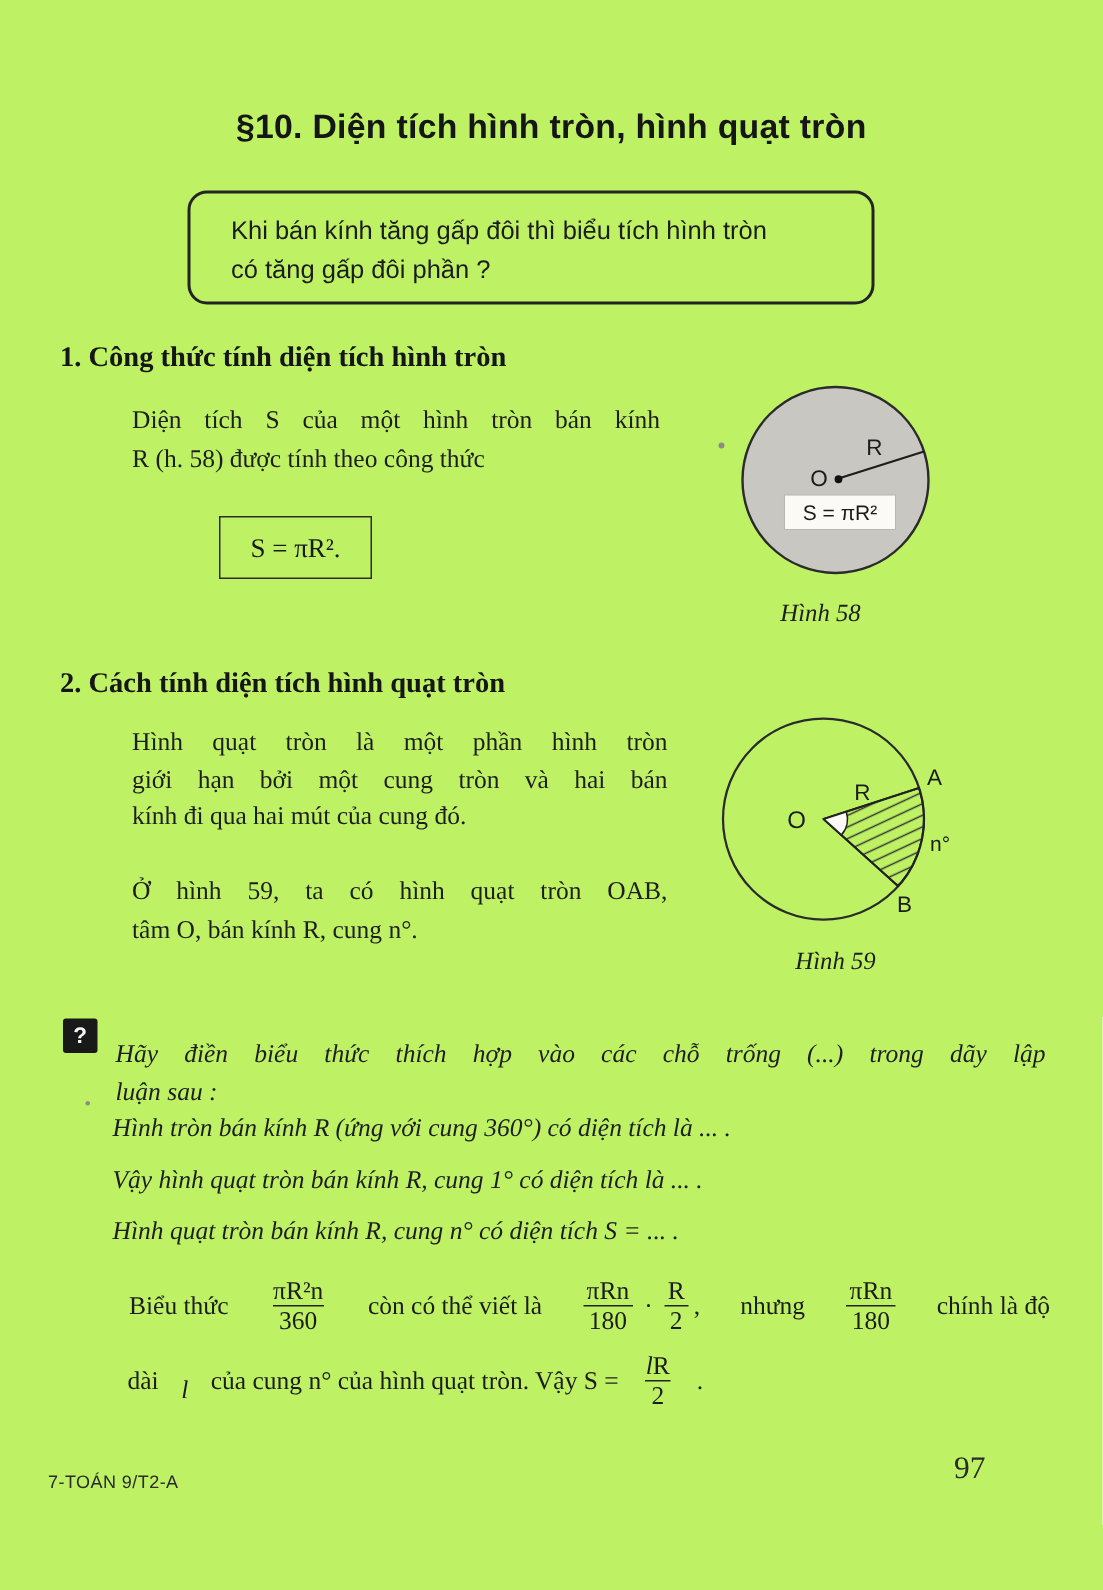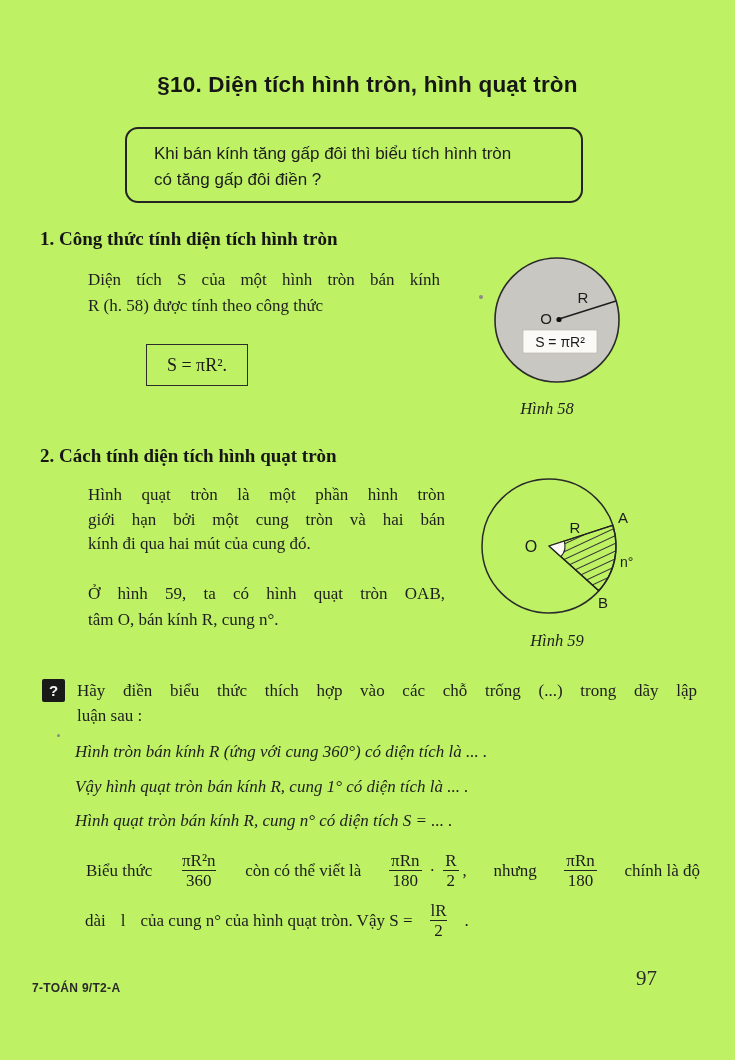--- a/index.html
+++ b/index.html
@@ -35,49 +35,49 @@
     font-size:18px;color:#1a1a1a;
   }
   .fig-caption{
     font-style:italic;font-size:16.5px;text-align:center;width:120px;color:#1e1e1e;
   }
   .q-icon{
     left:42px;top:679px;width:23px;height:23px;background:#191919;border-radius:2px;
     color:#f5f5f5;display:flex;align-items:center;justify-content:center;
     font-family:"Liberation Sans", sans-serif;font-weight:bold;font-size:15px;
   }
-  .italic{}
+  .italic{font-style:italic;margin-top:12px;}
   .statement{font-style:italic;font-size:17px;white-space:nowrap;color:#1e1e1e;}
 
   .deriv-row{display:flex;align-items:center;font-size:17px;color:#1c1c1c;}
   .deriv-row1{left:86px;top:851px;width:614px;justify-content:space-between;}
   .deriv-row2{left:85px;top:901px;gap:15px;}
   .frac{display:inline-flex;flex-direction:column;align-items:center;line-height:1.12;font-size:17px;}
   .frac .num{padding:0 3px;}
   .frac .den{border-top:1.4px solid #222;padding:0 4px;}
   .grp{display:inline-flex;align-items:center;gap:7px;}
   .comma{margin-left:-4px;}
   .footer-left{
     left:32px;top:981px;font-family:"Liberation Sans", sans-serif;
-    font-weight:bold;font-size:12px;letter-spacing:.3px;color:#2a2a2a;
+    font-weight:normal;font-size:12px;letter-spacing:.3px;color:#2a2a2a;
   }
   .page-num{left:636px;top:966px;font-size:21px;color:#2a2a2a;}
   .speck{position:absolute;border-radius:50%;background:#8d8b85;}
   svg text{font-family:"Liberation Sans", sans-serif;fill:#1c1c1c;}
 </style>
 </head>
 <body>
 
 <div class="page">
 
   <div class="abs title">§10. Diện tích hình tròn, hình quạt tròn</div>
 
   <div class="abs intro-box">
     <div>Khi bán kính tăng gấp đôi thì biểu tích hình tròn</div>
-    <div>có tăng gấp đôi điền ?</div>
+    <div>có tăng gấp đôi phần ?</div>
   </div>
 
   <div class="abs sec-heading" style="top:228px;">1. Công thức tính diện tích hình tròn</div>
 
   <div class="abs para" style="left:88px;top:267px;width:352px;line-height:26px;">
     <div class="jline">Diện tích S của một hình tròn bán kính</div>
     <div>R (h. 58) được tính theo công thức</div>
   </div>
 
   <div class="abs formula-box">

